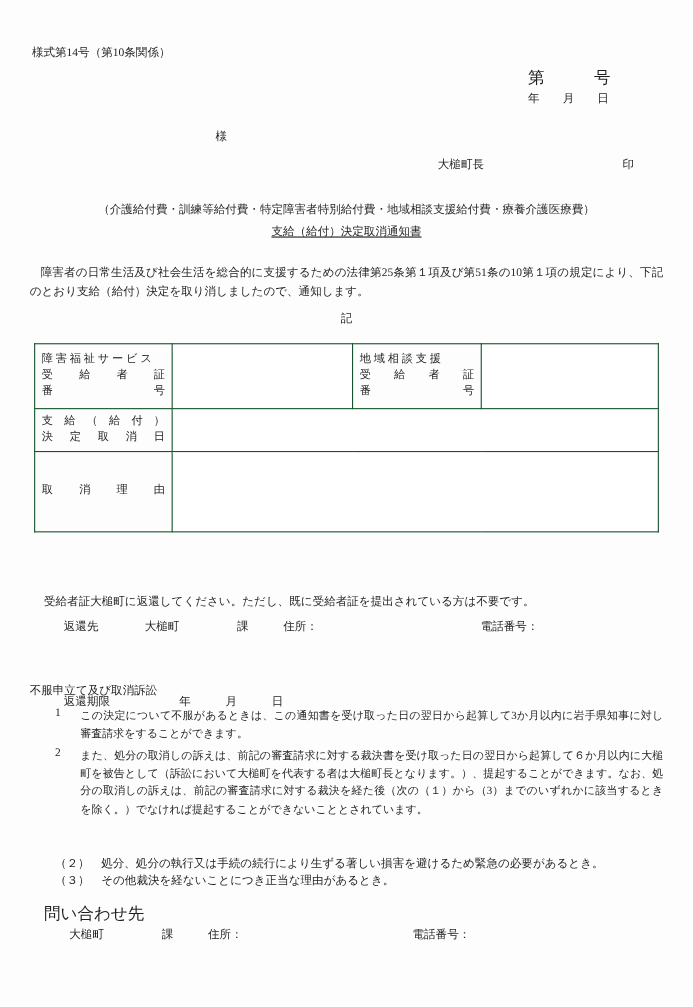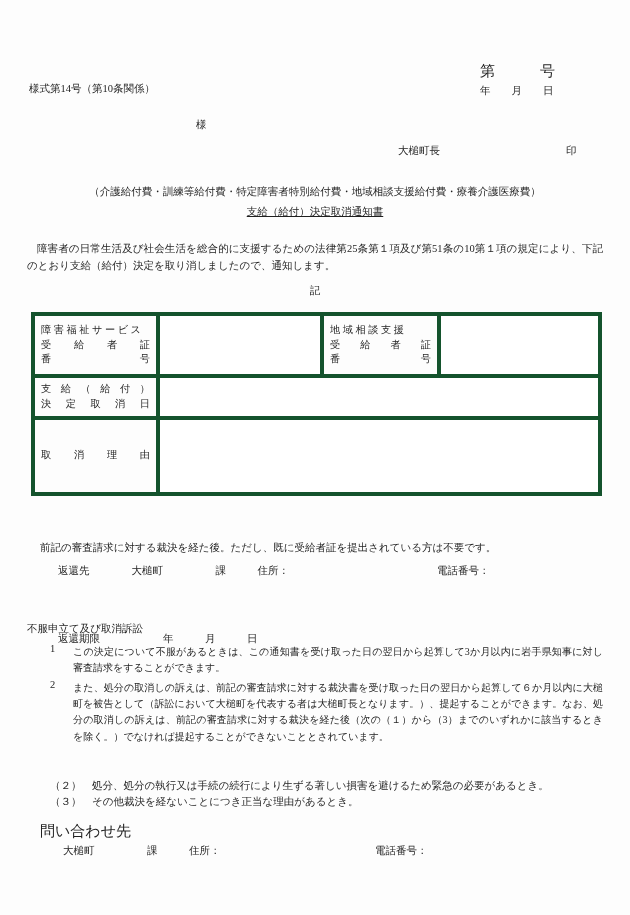--- a/index.html
+++ b/index.html
@@ -22,21 +22,20 @@
   }
 
   .abs { position: absolute; }
 
   
   .form-no {
     left: 29px;
     top: 44px;
     font-size: 10.5px;
     white-space: nowrap;
-    margin-top: 40px;
   }
   .doc-number {
     left: 480px;
     top: 64px;
     width: 120px;
     font-size: 15px;
     white-space: pre;
   }
   .doc-date {
     left: 480px;
@@ -103,21 +102,21 @@
   #main-table {
     position: absolute;
     left: 31px;
     top: 312px;
     width: 567px;
     border-collapse: collapse;
     table-layout: fixed;
     font-size: 10.5px;
   }
   #main-table td {
-    border: 4px solid #14532d;
+    border: 1px solid #14532d;
     padding: 0;
     vertical-align: middle;
   }
   .lbl {
     padding: 4px 6px;
     line-height: 1.45;
     font-size: 10.2px;
     white-space: nowrap;
   }
   .lbl .ln {
@@ -342,21 +341,21 @@
               <span>理</span>
               <span>由</span>
             </div>
           </div>
         </td>
         <td class="value-cell" colspan="3"></td>
       </tr>
     </tbody>
   </table>
 
-  <div class="abs return-note">前記の審査請求に対する裁決を経た後。ただし、既に受給者証を提出されている方は不要です。</div>
+  <div class="abs return-note">受給者証大槌町に返還してください。ただし、既に受給者証を提出されている方は不要です。</div>
   <div class="abs ret-line ret-1">返還先　　　　大槌町　　　　　課　　　住所：</div>
   <div class="abs ret-tel">電話番号：</div>
   <div class="abs ret-line ret-2">返還期限　　　　　　年　　　月　　　日</div>
 
   <div class="abs appeal-head">不服申立て及び取消訴訟</div>
 
   <div class="num ap1-num">1</div>
   <div class="appeal-item ap1-body">この決定について不服があるときは、この通知書を受け取った日の翌日から起算して3か月以内に岩手県知事に対し審査請求をすることができます。</div>
 
   <div class="num ap2-num">2</div>

